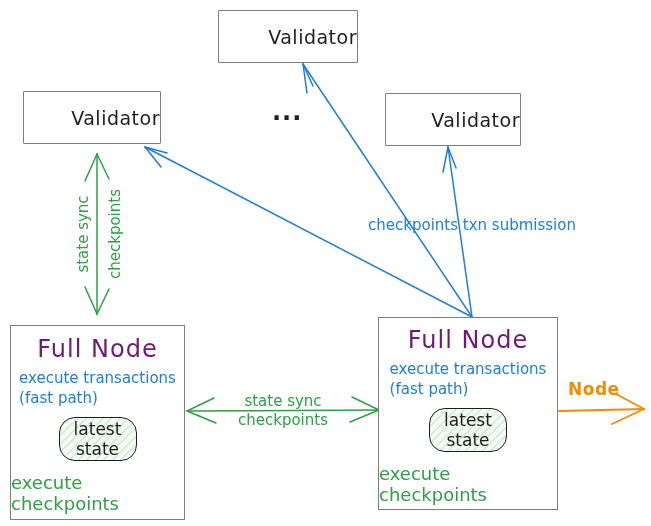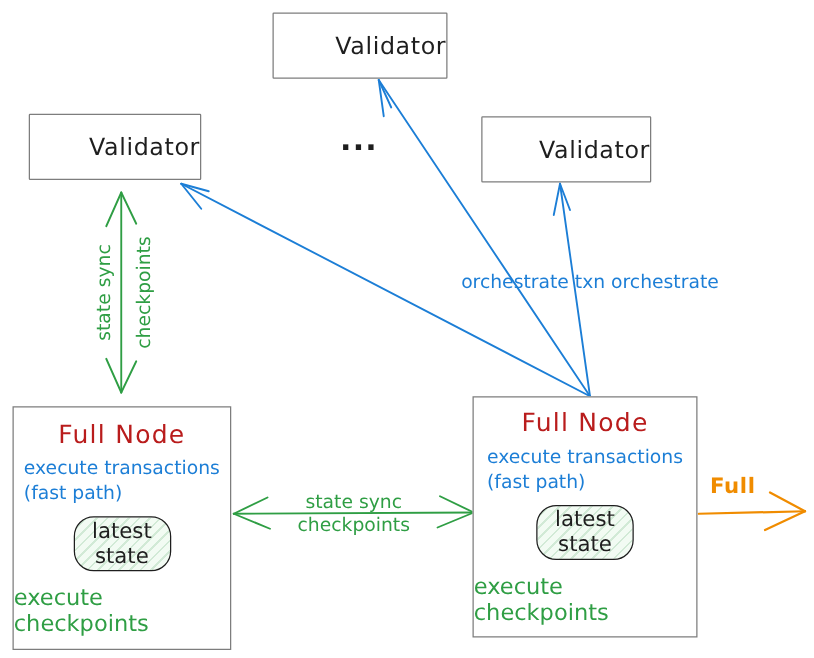--- a/index.html
+++ b/index.html
@@ -38,21 +38,21 @@
     position:absolute;
     background:#ffffff;
     border:1.7px solid #7d7d7d;
     box-sizing:border-box;
     display:flex; flex-direction:column; align-items:center;
     color:#1e1e1e;
   }
   .fn-left  { left:10px;  top:325px; width:175px; height:195px; padding-top:9px; }
   .fn-right { left:378px; top:317px; width:180px; height:193px; padding-top:8px; }
 
-  .fn-title { font-size:20px; color:#b91c1c; letter-spacing:1px; }
+  .fn-title { font-size:24px; color:#701a75; letter-spacing:1px; }
   .fn-exec  { margin-top:5px; text-align:left; font-size:15px; line-height:20px; color:#1c7ed6; }
   .statebox {
     margin-top:9px;
     width:78px; height:44px;
     border:1.8px solid #1e1e1e;
     border-radius:16px;
     box-sizing:border-box;
     display:flex; flex-direction:column; align-items:center; justify-content:center;
     font-size:17px; line-height:20px; color:#1e1e1e;
     background: repeating-linear-gradient(135deg, rgba(47,158,68,0.22) 0 1.4px, #f2fbf3 1.4px 6px);
@@ -160,27 +160,27 @@
       <div>execute transactions</div>
       <div>(fast path)</div>
     </div>
     <div class="statebox">
       <div>latest</div>
       <div>state</div>
     </div>
     <div class="fn-footer">execute checkpoints</div>
   </div>
 
-  <div class="lbl-orchestrate">orchestrate txn orchestrate</div>
+  <div class="lbl-orchestrate">checkpoints txn submission</div>
 
   <div class="lbl-vsync">
     <span>state sync</span>
     <span>checkpoints</span>
   </div>
 
   <div class="lbl-hsync">
     <div>state sync</div>
     <div>checkpoints</div>
   </div>
 
-  <div class="lbl-rpcs">Full</div>
+  <div class="lbl-rpcs">Node</div>
 
 </div>
 
 </body></html>

